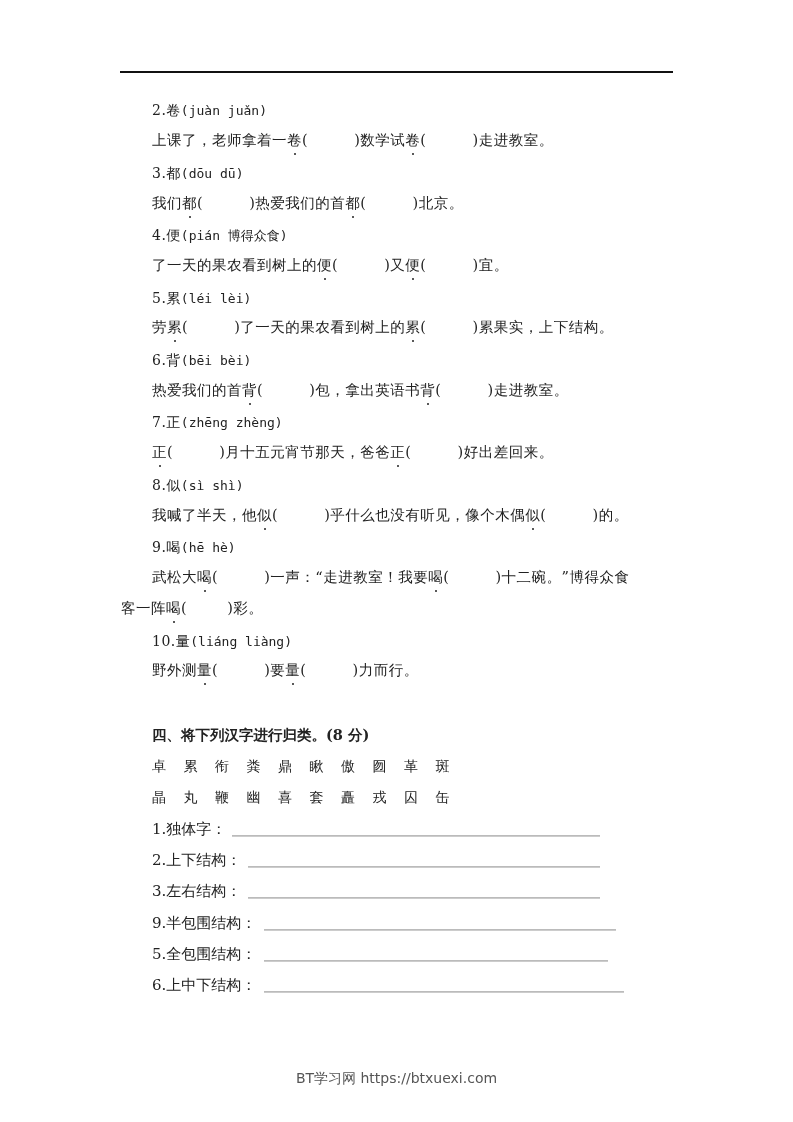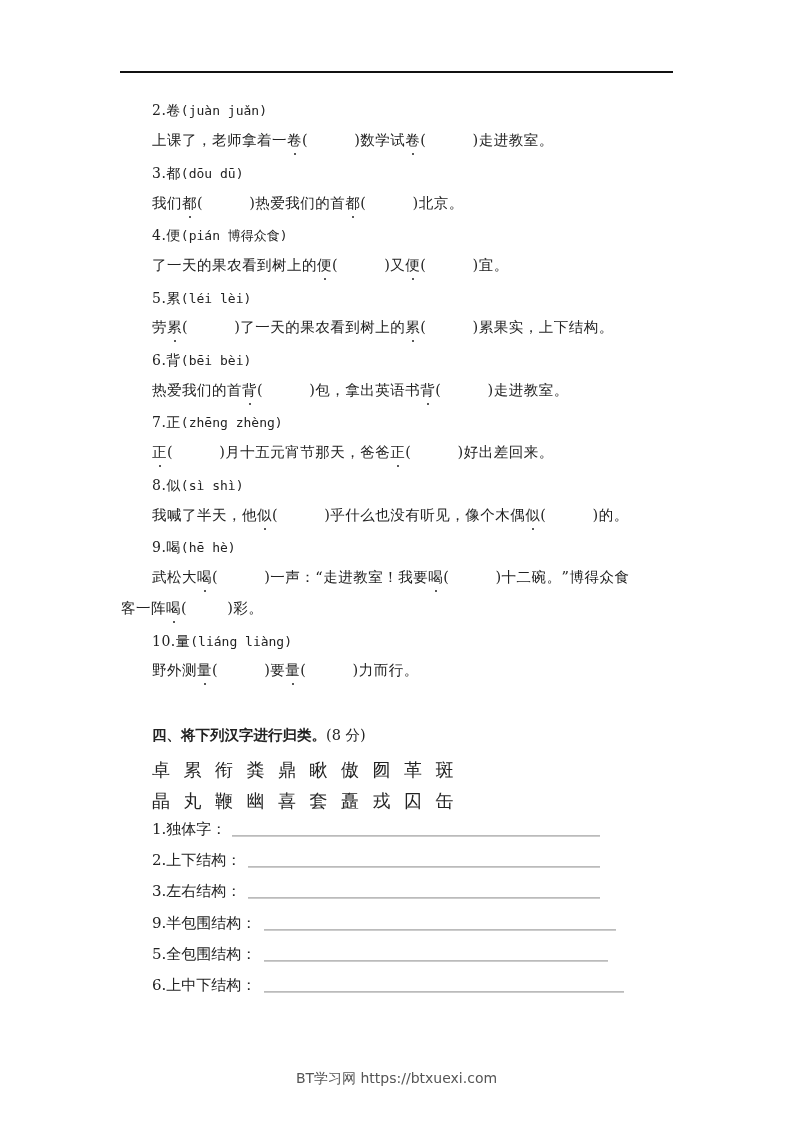--- a/index.html
+++ b/index.html
@@ -6,22 +6,22 @@
   body { width:793px; height:1122px; position:relative; overflow:hidden;
          font-family: "DejaVu Serif", "Liberation Serif", serif; color:#222; }
   .topline { position:absolute; left:120px; top:71px; width:553px; height:2px; background:#111; }
   .line { position:absolute; left:152px; font-size:14.5px; white-space:nowrap; letter-spacing:0.5px; }
   .hdr { font-size:14px;text-align:right; }
   .py { font-family: "DejaVu Sans Mono", "Liberation Mono", monospace; font-size:13px; letter-spacing:0; }
   .blank { display:inline-block; width:46px; }
   .dot { position:relative; display:inline-block; }
   .dot::after { content:""; position:absolute; left:50%; bottom:-5px; width:2px; height:2px; margin-left:-1px; background:#222; border-radius:1px; }
   .sec { position:absolute; left:152px; font-size:14.5px; font-weight:bold; font-family:"DejaVu Sans","Liberation Sans",sans-serif; }
-  .sec .pts { font-weight:normal; font-family:"DejaVu Serif",serif; }
-  .chars { position:absolute; left:152px; font-size:18px; }
+  .sec .pts { font-weight:bold; font-family:"DejaVu Serif",serif; }
+  .chars { position:absolute; left:152px; font-size:14px; }
   .chars span { display:inline-block; width:31.5px; }
   .ans { position:absolute; left:152px; font-size:15px; white-space:nowrap; }
   .uline { position:absolute; height:1px; background:#bbb; border-bottom:1px solid #ccc; }
   .footer { position:absolute; left:0; width:793px; top:1070px; text-align:center;
             font-family:"DejaVu Sans","Liberation Sans",sans-serif; font-size:14px; color:#555; }
 </style>
 </head>
 <body>
 
 <div class="topline"></div>

